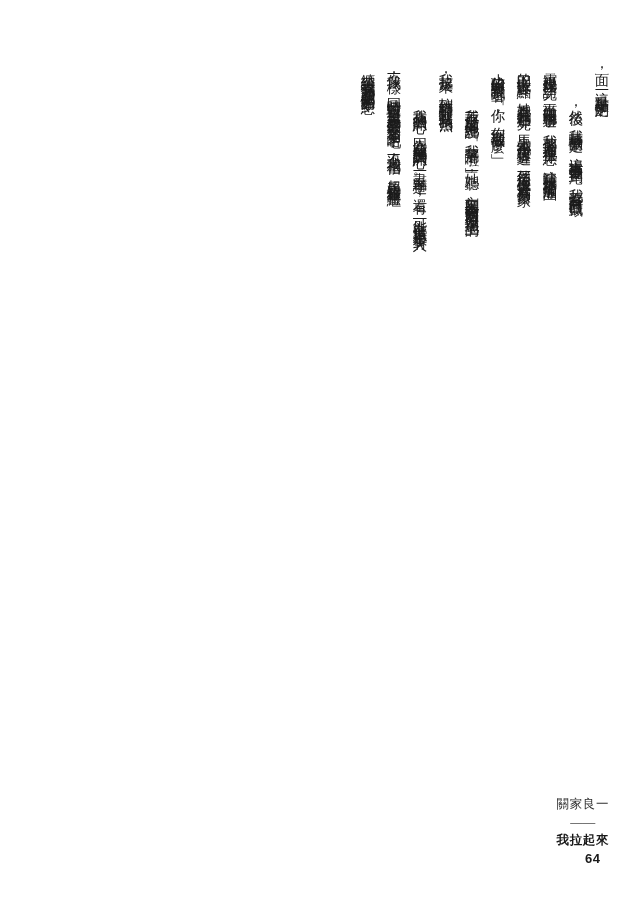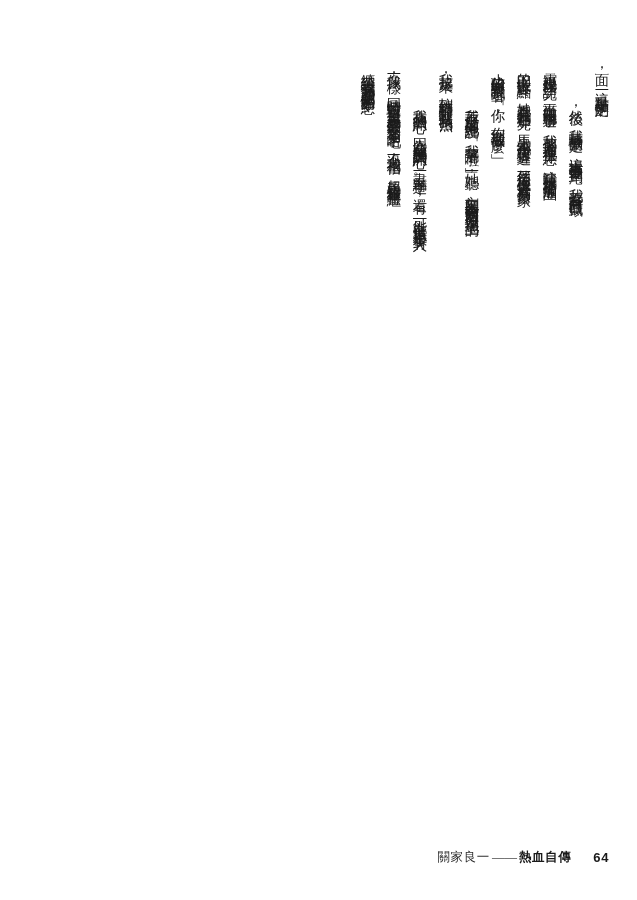--- a/index.html
+++ b/index.html
@@ -48,21 +48,21 @@
   }
   
   .col.indent {
     padding-top: 20px;
   }
   .footer {
     position: absolute;
     bottom: 34px;
     right: 28px;
     display: flex;
-    flex-direction: row;
+    flex-direction: column;
     align-items: center;
     gap: 2px;
     font-size: 12.5px;
     color: #2b2b2b;
     letter-spacing: 0.6px;
   }
   .footer .title {
     color: #2e2e2e;
   }
   .footer .dash {
@@ -94,17 +94,17 @@
     <div class="col indent">　我不好意思的地她說：「我奪冠了啦！」她一聽，立刻把因為高興過頭而累倒在地上的</div>
     <div class="col">我拉起來，拉到終點附近一直幫我拍照。</div>
     <div class="col indent">　我真的很開心，因為能藉此讓媽媽開心。盡一點孝道。還有，可能在這世界上很少有人</div>
     <div class="col">像我一樣，同時體驗過百公里超馬賽的最後一名和第一名吧！不過我相信，超馬賽這旅程會繼</div>
     <div class="col">續帶給我充滿刺激和戲劇性的夢想！</div>
   </div>
 
   <div class="footer">
     <span class="title">關家良一</span>
     <span class="dash">——</span>
-    <span class="subtitle">熱血自傳</span>
+    <span class="subtitle">我拉起來</span>
     <span class="pageno">64</span>
   </div>
 
 </div>
 
 </body></html>

